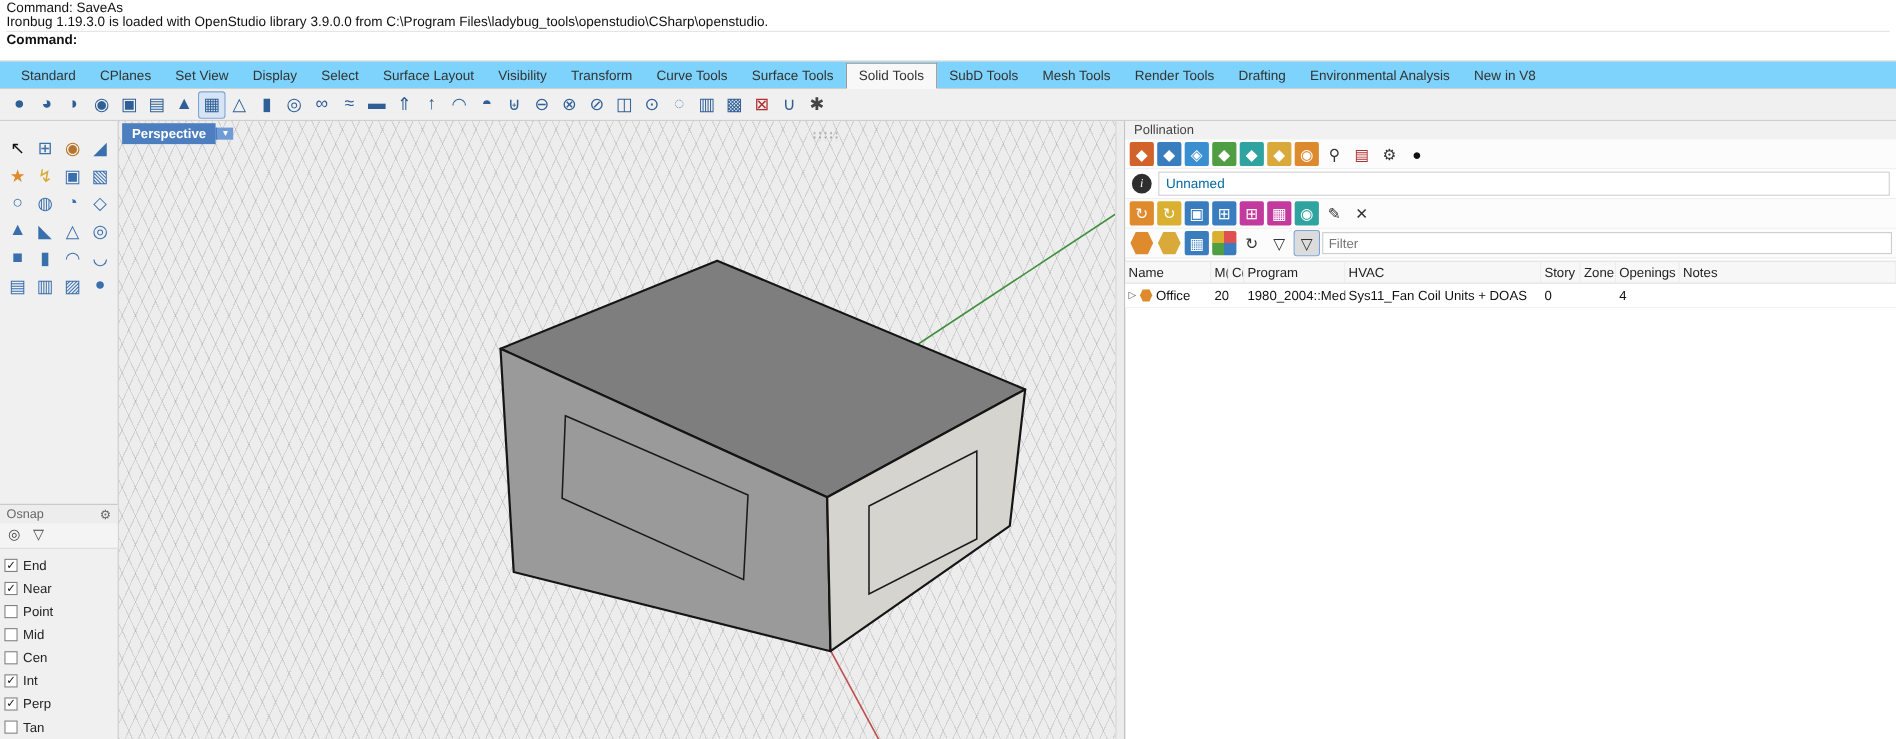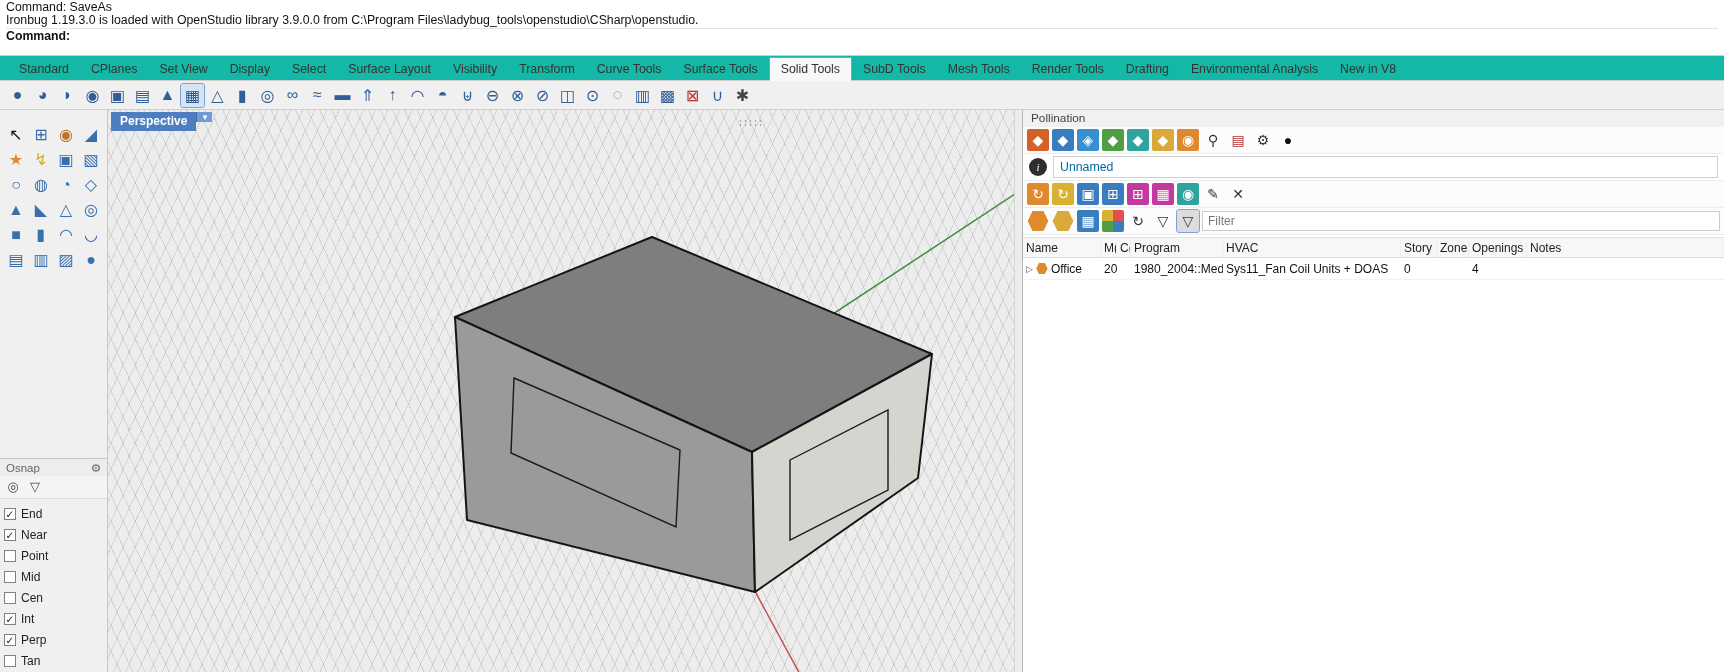--- a/index.html
+++ b/index.html
@@ -8,21 +8,21 @@
 
   
   .cmdarea{position:absolute;left:0;top:0;width:100%;height:56px;background:#fff;
            border-bottom:1px solid #cfcfcf;padding:1px 6px;box-sizing:border-box;
            line-height:13.2px;font-size:12.3px;}
   .cmdline{white-space:nowrap;overflow:hidden;}
   .cmdprompt{font-weight:bold;border-top:1px solid #e4e4e4;margin-top:1px;padding-top:1px;}
 
   
   .menubar{position:absolute;top:56px;left:0;width:100%;height:25px;display:flex;align-items:flex-end;
-           padding-left:8px;box-sizing:border-box;background:#14b8a6;border-bottom:1px solid #cfcfcf;}
+           padding-left:8px;box-sizing:border-box;background:#7dd3fc;border-bottom:1px solid #cfcfcf;}
   .mtab{padding:4px 11px;color:#333;font-size:12.3px;white-space:nowrap;cursor:default;}
   .mtab.active{background:#f8f8f8;border:1px solid #9a9a9a;border-bottom:1px solid #f8f8f8;margin-bottom:-1px;}
 
   
   .toolbar{position:absolute;top:81px;left:0;width:100%;height:29px;display:flex;align-items:center;
            padding-left:6px;gap:2px;background:#f0f0f0;border-bottom:1px solid #cfcfcf;box-sizing:border-box;}
   .ticon{display:flex;align-items:center;justify-content:center;border-radius:2px;cursor:default;user-select:none;}
   .toolbar .ticon{width:23px;height:23px;font-size:16px;}
   .ticon.active{background:#d6e4f5;outline:1px solid #7aa4d4;}
 
@@ -46,21 +46,21 @@
   
   .viewport{position:absolute;left:108px;top:110px;width:906px;height:562px;background-color:#ededed;
     background-image:
       repeating-linear-gradient(65deg, rgba(118,122,118,.22) 0 1px, transparent 1px 11px),
       repeating-linear-gradient(115deg, rgba(118,122,118,.22) 0 1px, transparent 1px 11px);
     overflow:hidden;}
   .scene{position:absolute;left:0;top:0;}
   .face{stroke:#151515;stroke-width:2;stroke-linejoin:round;}
   .win{fill:none;stroke:#1a1a1a;stroke-width:1.4;}
   .axis{stroke-width:1.5;}
-  .vtab{position:absolute;left:3px;top:2px;display:flex;align-items:flex-start;}
+  .vtab{position:absolute;left:3px;top:2px;display:flex;align-items:center;}
   .vtab-label{background:#4d7fc0;color:#fff;font-weight:bold;font-size:12px;padding:2px 9px 3px;}
   .vtab-caret{background:#6f9bd6;color:#fff;width:15px;display:flex;align-items:center;justify-content:center;
               font-size:9px;border-left:1px solid #3f6dab;}
   .vhandle{position:absolute;left:630px;top:9px;width:26px;height:9px;
            background-image:radial-gradient(#a8a8a8 1px, transparent 1.2px);background-size:5px 4px;}
 
   .splitter{position:absolute;left:1014px;top:110px;width:8px;height:562px;background:#ececec;border-left:1px solid #d6d6d6;}
 
   
   .panel{position:absolute;left:1022px;top:110px;width:702px;height:562px;background:#fff;

